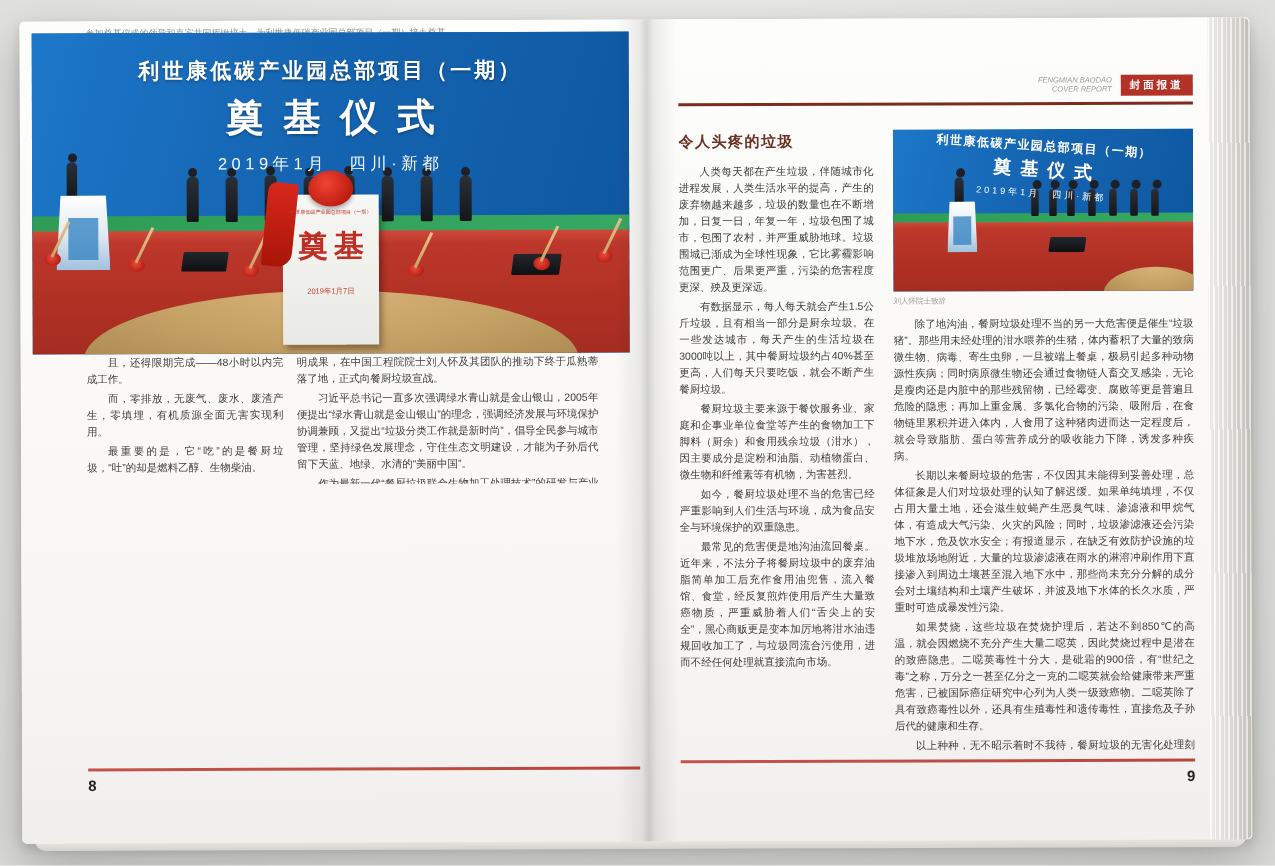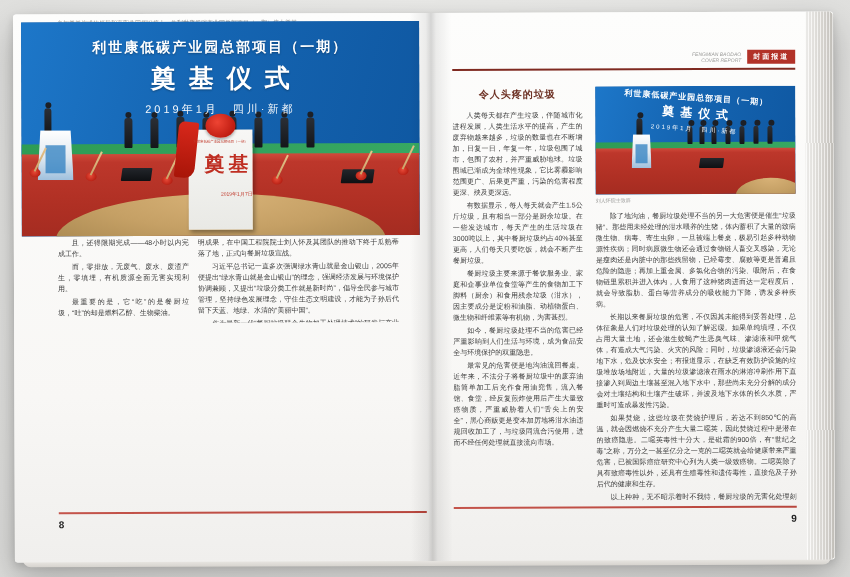--- a/index.html
+++ b/index.html
@@ -53,21 +53,21 @@
   .photo-left .b1 { padding-top:17px; font-size:14px; font-weight:bold; letter-spacing:2px; text-shadow:0 1px 2px rgba(0,0,0,.3); }
   .photo-left .b2 { margin-top:5px; font-size:25px; font-weight:bold; letter-spacing:13px; text-indent:13px; text-shadow:0 1px 2px rgba(0,0,0,.3); }
   .photo-left .b3 { margin-top:7px; font-size:11px; letter-spacing:3px; opacity:.95; }
   .person { position:absolute; width:8px; background:linear-gradient(#2b2f36,#14161a); border-radius:3px 3px 1px 1px; }
   .person::before{ content:""; position:absolute; top:-6px; left:1px; width:6px; height:6px; border-radius:50%; background:#1d2026; }
   .podium { position:absolute; background:linear-gradient(180deg,#ffffff,#dfe8f0 55%, #9fc0dd); clip-path:polygon(8% 0,92% 0,100% 100%,0 100%); }
   .podium::after{ content:""; position:absolute; left:22%; top:30%; width:56%; height:55%; background:#2e7fc0; opacity:.75; }
   .speakerbox { position:absolute; background:linear-gradient(#23262b,#0e1013); border-radius:1px; transform:skewX(-8deg); }
   .sand { position:absolute; background:radial-gradient(ellipse at 50% 0%, #d8b277 0%, #c5a065 55%, #ab8a52 100%); }
   .photo-left .sand{ left:34px; width:330px; top:172px; height:46px; border-radius:165px 165px 0 0 / 46px 46px 0 0; }
-  .monument { position:absolute; text-align:right; background:linear-gradient(180deg,#f7f7f5,#e9e9e5); box-shadow:2px 3px 4px rgba(0,0,0,.35); }
+  .monument { position:absolute; text-align:center; background:linear-gradient(180deg,#f7f7f5,#e9e9e5); box-shadow:2px 3px 4px rgba(0,0,0,.35); }
   .photo-left .monument{ left:167px; top:108px; width:64px; height:100px; }
   .m-bow { position:absolute; left:50%; transform:translateX(-50%); border-radius:50%;
     background:radial-gradient(circle at 40% 35%, #ee4433, #c01d12 70%); box-shadow:0 2px 3px rgba(0,0,0,.3); }
   .photo-left .m-bow{ top:-16px; width:30px; height:24px; }
   .m-drape { position:absolute; left:-12px; top:-8px; width:20px; height:56px; background:linear-gradient(180deg,#d8281b,#a81508); border-radius:6px 2px 10px 2px; transform:rotate(6deg); }
   .m1 { margin-top:9px; font-size:4px; color:#c0392b; white-space:nowrap; overflow:hidden; transform:scale(.85); }
   .m2 { margin-top:7px; font-size:20px; font-weight:bold; color:#bf2f23; letter-spacing:4px; text-indent:4px; }
   .m3 { margin-top:13px; font-size:5px; color:#c0392b; }
   .bow { position:absolute; width:11px; height:9px; border-radius:50%;
     background:radial-gradient(circle at 45% 40%, #e84a38, #b51e12 75%); }
@@ -101,21 +101,21 @@
   .rp-foot .pageno { text-align:right; }
 
   
   .rp-header { position:absolute; top:38px; left:25px; right:10px; }
   .rp-header .row { display:flex; justify-content:flex-end; align-items:center; gap:6px; }
   .kicker { font-size:5px; line-height:6px; color:#9c9c9a; text-align:right; font-style:italic; }
   .badge { background:#b23228; color:#fff; font-size:7px; font-weight:bold; letter-spacing:2px; padding:2px 6px; }
   .hrule { margin-top:4px; height:2px; background:#7f2a21; }
   .rp-body { position:absolute; top:74px; left:25px; right:10px; height:416px; display:flex; gap:13px; overflow:hidden; }
   .rcol1 { width:134px; } .rcol2 { flex:1; }
-  .rheading { font-size:10px; font-weight:bold; color:#6d3124; margin:1px 0 8px; letter-spacing:1px;text-align:center; }
+  .rheading { font-size:10px; font-weight:bold; color:#6d3124; margin:1px 0 8px; letter-spacing:1px; }
   .rp-caption { font-size:5px; color:#9a9a98; margin:3px 0 7px; }
 </style>
 </head>
 <body>
 
 <div class="spread">
 
   <div class="page page-left">
 
     <div class="photo photo-left">

